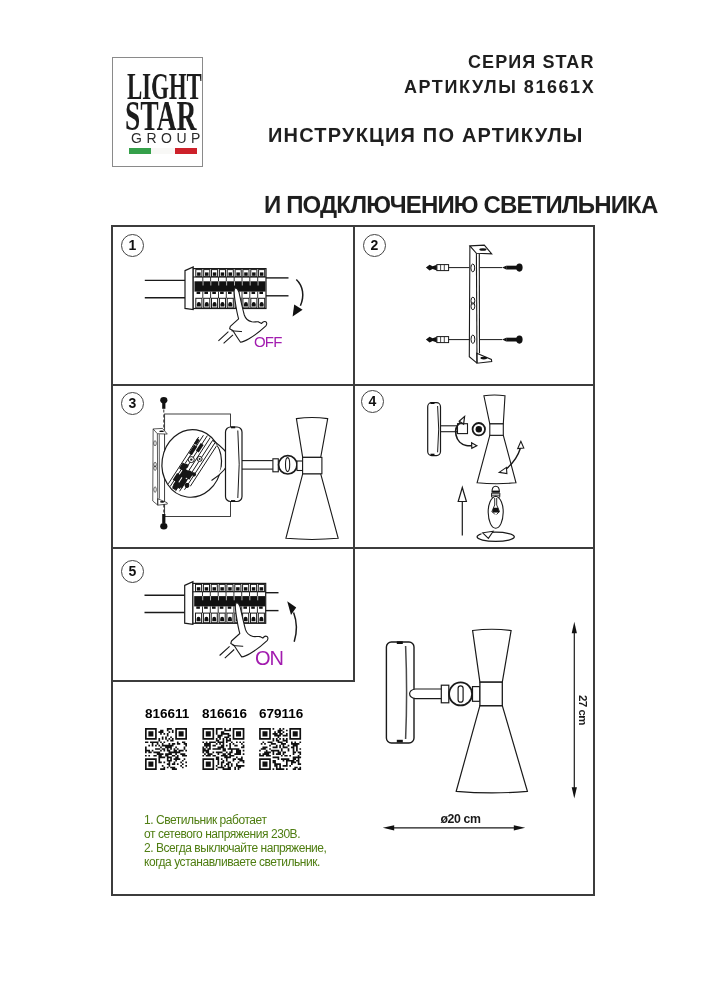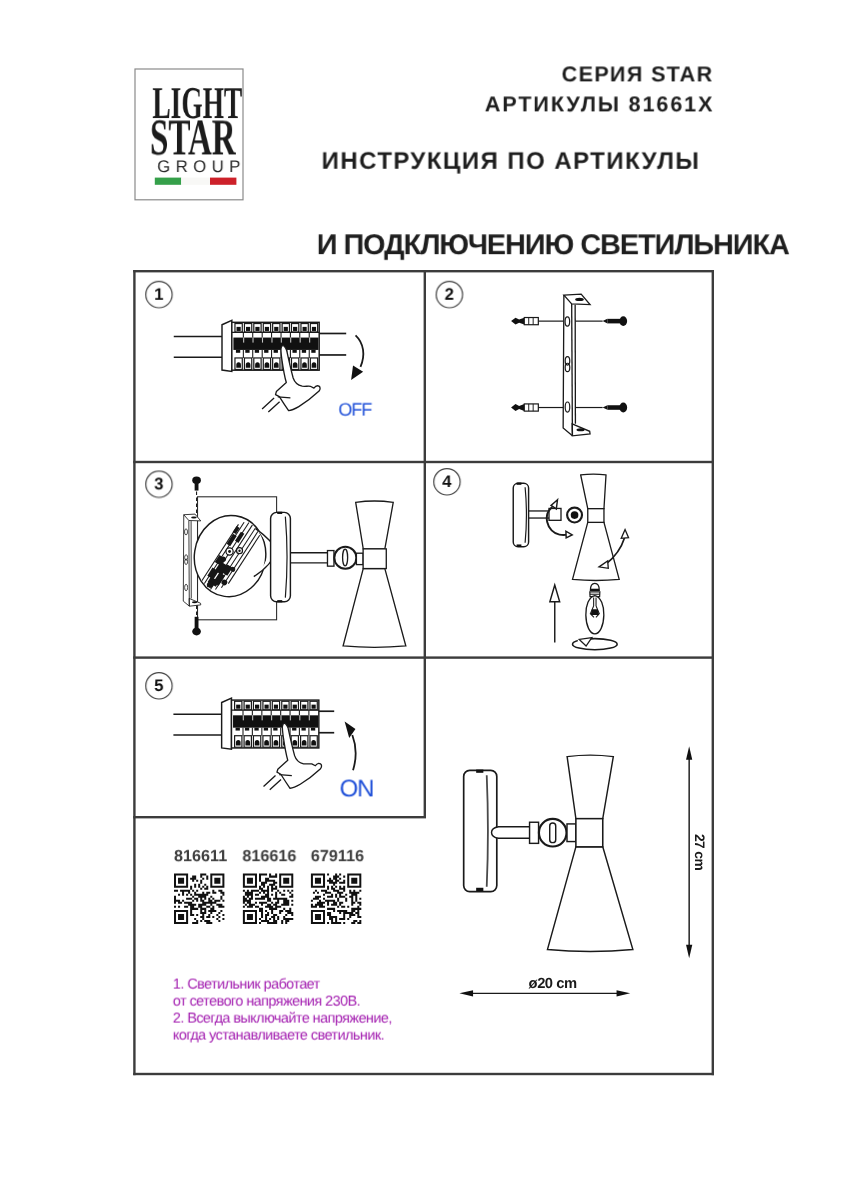--- a/index.html
+++ b/index.html
@@ -13,22 +13,22 @@
 #flag{left:16px;top:90px;width:68px;height:5.7px;}
 #flag div{float:left;height:100%;}
 .hl{position:absolute;font-weight:bold;color:#1e1e1e;white-space:nowrap;transform:rotate(0.015deg);will-change:transform;}
 #h1{right:112px;top:52px;font-size:18px;letter-spacing:1.1px;}
 #h2{right:112px;top:77px;font-size:18px;letter-spacing:1.55px;}
 #h3{left:268px;top:124px;font-size:20px;letter-spacing:1.2px;}
 #h4{left:263.5px;top:143px;font-size:24px;letter-spacing:-0.85px;margin-top:48px;}
 .bl{position:absolute;background:#3c3c3c;}
 svg{position:absolute;}
 .num{position:absolute;width:21px;height:21px;border:1.5px solid #444;border-radius:50%;font-size:14px;font-weight:bold;color:#111;text-align:center;line-height:21px;background:#fff;transform:rotate(0.015deg);will-change:transform;}
-.art{position:absolute;font-size:13px;font-weight:bold;color:#404040;transform:rotate(0.015deg);will-change:transform;}
-.sw{position:absolute;font-size:15px;color:#1d4ed8;transform:rotate(0.015deg);will-change:transform;margin-left:28px;}
+.art{position:absolute;font-size:13px;font-weight:bold;color:#000000;transform:rotate(0.015deg);will-change:transform;}
+.sw{position:absolute;font-size:15px;color:#a21caf;transform:rotate(0.015deg);will-change:transform;}
 </style>
 </head>
 <body>
 <div id="logo" class="abs">
   <div id="light" class="lt abs">LIGHT</div>
   <div id="star" class="lt abs">STAR</div>
   <div id="group" class="abs">GROUP</div>
   <div id="flag" class="abs">
       <div style="width:33%;background:#35a04a;"></div>
       <div style="width:34%;background:#f8f8f6;"></div>
@@ -304,18 +304,18 @@
     </g>
 <g transform="translate(259.1,728) scale(1.68)">
       <path d="M0 0h7v1h-7zM8 0h1v1h-1zM12 0h1v1h-1zM14 0h1v1h-1zM18 0h7v1h-7zM0 1h1v1h-1zM6 1h1v1h-1zM11 1h3v1h-3zM16 1h1v1h-1zM18 1h1v1h-1zM24 1h1v1h-1zM0 2h1v1h-1zM2 2h3v1h-3zM6 2h1v1h-1zM9 2h1v1h-1zM11 2h2v1h-2zM14 2h1v1h-1zM18 2h1v1h-1zM20 2h3v1h-3zM24 2h1v1h-1zM0 3h1v1h-1zM2 3h3v1h-3zM6 3h1v1h-1zM8 3h3v1h-3zM12 3h2v1h-2zM16 3h1v1h-1zM18 3h1v1h-1zM20 3h3v1h-3zM24 3h1v1h-1zM0 4h1v1h-1zM2 4h3v1h-3zM6 4h1v1h-1zM9 4h4v1h-4zM14 4h3v1h-3zM18 4h1v1h-1zM20 4h3v1h-3zM24 4h1v1h-1zM0 5h1v1h-1zM6 5h1v1h-1zM11 5h1v1h-1zM18 5h1v1h-1zM24 5h1v1h-1zM0 6h7v1h-7zM8 6h1v1h-1zM10 6h1v1h-1zM12 6h1v1h-1zM14 6h1v1h-1zM16 6h1v1h-1zM18 6h7v1h-7zM8 7h1v1h-1zM10 7h2v1h-2zM14 7h3v1h-3zM2 8h1v1h-1zM5 8h3v1h-3zM11 8h3v1h-3zM16 8h1v1h-1zM19 8h1v1h-1zM21 8h1v1h-1zM24 8h1v1h-1zM1 9h1v1h-1zM3 9h1v1h-1zM7 9h3v1h-3zM13 9h3v1h-3zM19 9h5v1h-5zM6 10h1v1h-1zM10 10h1v1h-1zM12 10h1v1h-1zM14 10h1v1h-1zM17 10h1v1h-1zM20 10h3v1h-3zM2 11h3v1h-3zM8 11h3v1h-3zM12 11h1v1h-1zM14 11h3v1h-3zM19 11h2v1h-2zM22 11h1v1h-1zM1 12h3v1h-3zM6 12h1v1h-1zM13 12h1v1h-1zM17 12h1v1h-1zM20 12h1v1h-1zM22 12h1v1h-1zM24 12h1v1h-1zM0 13h1v1h-1zM4 13h1v1h-1zM7 13h5v1h-5zM13 13h1v1h-1zM17 13h1v1h-1zM20 13h1v1h-1zM22 13h1v1h-1zM3 14h4v1h-4zM8 14h1v1h-1zM11 14h2v1h-2zM14 14h2v1h-2zM20 14h2v1h-2zM23 14h2v1h-2zM0 15h1v1h-1zM2 15h4v1h-4zM8 15h1v1h-1zM10 15h3v1h-3zM14 15h1v1h-1zM20 15h1v1h-1zM24 15h1v1h-1zM0 16h3v1h-3zM4 16h3v1h-3zM13 16h1v1h-1zM15 16h2v1h-2zM18 16h1v1h-1zM23 16h1v1h-1zM8 17h4v1h-4zM20 17h5v1h-5zM0 18h7v1h-7zM11 18h1v1h-1zM13 18h5v1h-5zM20 18h2v1h-2zM23 18h1v1h-1zM0 19h1v1h-1zM6 19h1v1h-1zM8 19h2v1h-2zM14 19h1v1h-1zM16 19h5v1h-5zM22 19h2v1h-2zM0 20h1v1h-1zM2 20h3v1h-3zM6 20h1v1h-1zM8 20h2v1h-2zM16 20h1v1h-1zM19 20h3v1h-3zM23 20h1v1h-1zM0 21h1v1h-1zM2 21h3v1h-3zM6 21h1v1h-1zM9 21h4v1h-4zM16 21h1v1h-1zM19 21h1v1h-1zM23 21h2v1h-2zM0 22h1v1h-1zM2 22h3v1h-3zM6 22h1v1h-1zM9 22h2v1h-2zM12 22h1v1h-1zM14 22h3v1h-3zM18 22h1v1h-1zM0 23h1v1h-1zM6 23h1v1h-1zM10 23h1v1h-1zM12 23h1v1h-1zM21 23h2v1h-2zM24 23h1v1h-1zM0 24h7v1h-7zM8 24h1v1h-1zM10 24h5v1h-5zM16 24h1v1h-1zM20 24h2v1h-2zM23 24h2v1h-2z" fill="#111"></path>
     </g>
 </svg>
 <div class="sw" style="left:254.3px;top:332.8px;letter-spacing:-0.8px;">OFF</div>
 <div class="sw" style="left:254.6px;top:646.8px;font-size:20px;letter-spacing:-1px;">ON</div>
 <div class="art" style="left:145px;top:706px;font-size:13.5px;">816611</div>
 <div class="art" style="left:202.4px;top:706px;font-size:13.5px;">816616</div>
 <div class="art" style="left:259.1px;top:706px;font-size:13.5px;">679116</div>
-<div class="abs" style="left:143.5px;top:812.8px;font-size:12px;color:#a21caf;line-height:14.1px;letter-spacing:-0.45px;transform:rotate(0.015deg);will-change:transform;">
+<div class="abs" style="left:143.5px;top:812.8px;font-size:12px;color:#4d7c0f;line-height:14.1px;letter-spacing:-0.45px;transform:rotate(0.015deg);will-change:transform;">
 1. Светильник работает<br>
 от сетевого напряжения 230В.<br>
 2. Всегда выключайте напряжение,<br>
 когда устанавливаете светильник.
 </div>
 
 </body></html>

